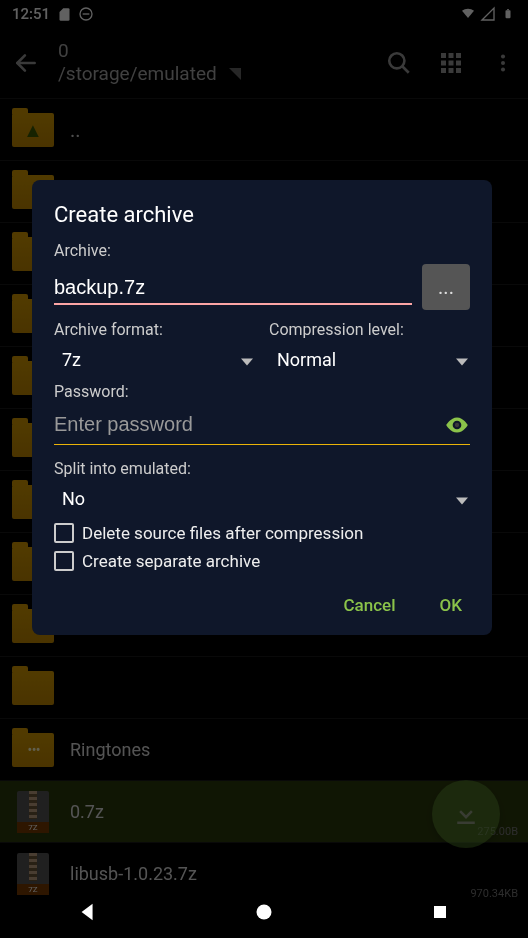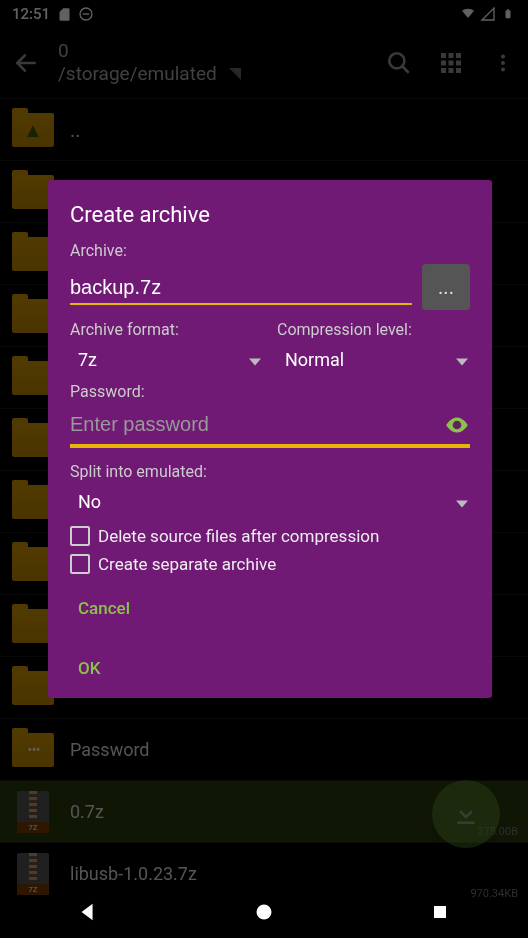--- a/index.html
+++ b/index.html
@@ -88,66 +88,66 @@
   .dir-tag { position:absolute; right:10px; top:4px; font-size:11px; color:#777; }
   .size-tag { position:absolute; right:10px; bottom:4px; font-size:11px; color:#777; }
 
   .dim-overlay {
     position: absolute; inset: 0;
     background: rgba(0,0,0,0.62);
   }
 
   .dialog {
     position: absolute;
-    left: 48px; right: 36px; top: 180px;
-    background: #701a75;
-    border-radius: 3px;
+    left: 32px; right: 36px; top: 180px;
+    background: #0f172a;
+    border-radius: 8px;
     padding: 22px 22px 14px 22px;
     color: #e6e6e6;
   }
   .dialog h1 { font-size: 22px; font-weight: 400; margin-bottom: 14px; color:#fff;}
   .dlabel { font-size: 16px; color: #ccc; margin-bottom: 4px; }
   .arch-row { display:flex; align-items:center; gap:10px; margin-bottom: 10px;}
   .arch-input {
     flex:1;
     background: transparent;
     border: none;
-    border-bottom: 2px solid #eab308;
+    border-bottom: 2px solid #fca5a5;
     color: #fff;
     font-size: 20px;
     padding: 6px 0 4px 0;
     outline: none;
   }
   .browse-btn {
     width: 48px; height: 46px;
     background: #555;
     border-radius: 4px;
     display:flex; align-items:center; justify-content:center;
     color:#ddd; font-size:20px;
   }
   .two-col { display:flex; gap:14px; margin-top:6px;}
   .col { flex:1; }
   .select {
     display:flex; align-items:center; justify-content:space-between;
     padding: 6px 2px 6px 8px;
     font-size: 18px; color:#fff;
   }
   .chev { color:#bbb; }
-  .pw-row { display:flex; align-items:center; border-bottom:4px solid #eab308; margin-top:4px; margin-bottom:14px;}
+  .pw-row { display:flex; align-items:center; border-bottom:1px solid #eab308; margin-top:4px; margin-bottom:14px;}
   .pw-input {
     flex:1; background:transparent; border:none; outline:none;
     color:#fff; font-size:20px; padding:8px 0;
   }
   .pw-input::placeholder{ color:#999; }
   .eye-icon { color:#8bc34a; width:26px; height:26px; display:flex; align-items:center; justify-content:center;}
   .check-row { display:flex; align-items:center; gap:8px; font-size:17px; margin:8px 0; color:#eee;}
   .cb {
     width:20px; height:20px; border:2px solid #ccc; border-radius:2px;
   }
-  .dialog-actions { display:flex; justify-content:flex-end; gap:28px; margin-top:18px; font-size:17px;flex-direction:column;}
+  .dialog-actions { display:flex; justify-content:flex-end; gap:28px; margin-top:18px; font-size:17px;}
   .dialog-actions span { color:#8bc34a; font-weight:500; padding:6px 8px;}
 
   .fab {
     position:absolute; right:28px; bottom:90px;
     width:68px; height:68px; border-radius:50%;
     background:#689f38;
     display:flex; align-items:center; justify-content:center;
     color:#fff; box-shadow:0 4px 10px rgba(0,0,0,.4);
     opacity:.5;
   }
@@ -312,21 +312,21 @@
       <div class="folder-icon"></div>
       <span class="file-name"></span>
       <span class="dir-tag">
         <dir></dir>
       </span>
     </div>
     <div class="file-row">
       <div class="folder-icon folder-drow">
         <div class="dots">• • •</div>
       </div>
-      <span class="file-name">Password</span>
+      <span class="file-name">Ringtones</span>
       <span class="dir-tag">
         <dir></dir>
       </span>
     </div>
     <div class="file-row selected">
       <div class="archive-icon">
         <div class="archive-label">7Z</div>
       </div>
       <span class="file-name">0.7z</span>
       <span class="size-tag">275.00B</span>

